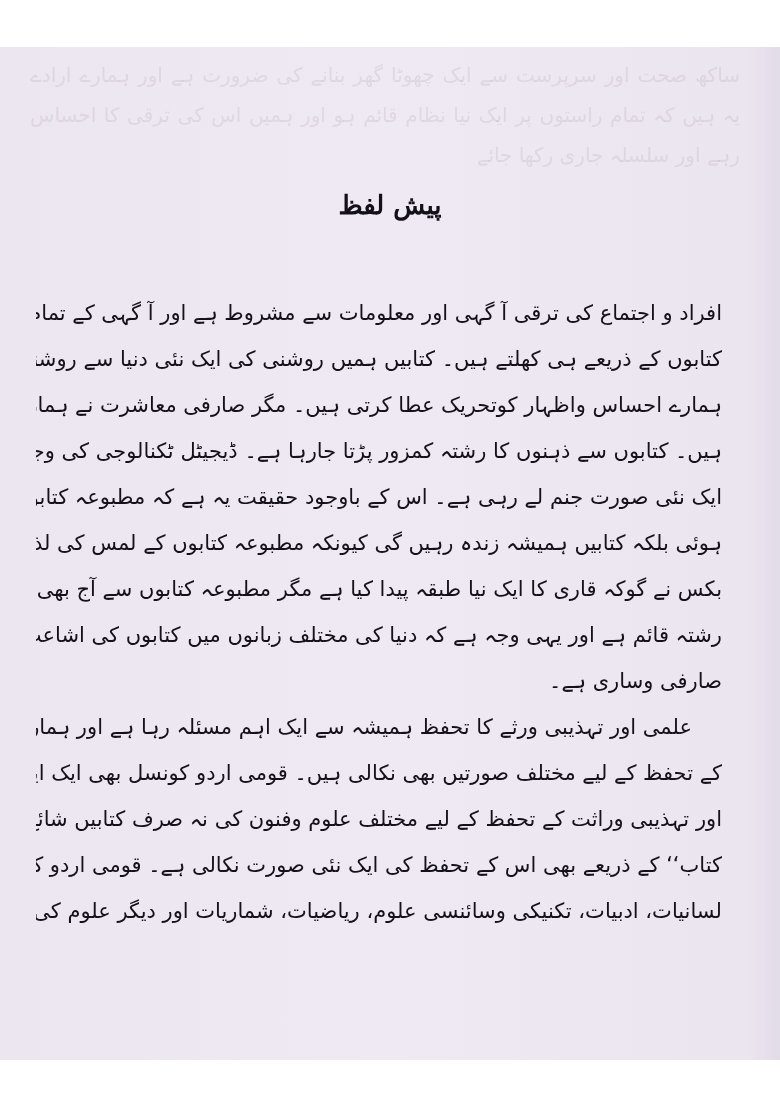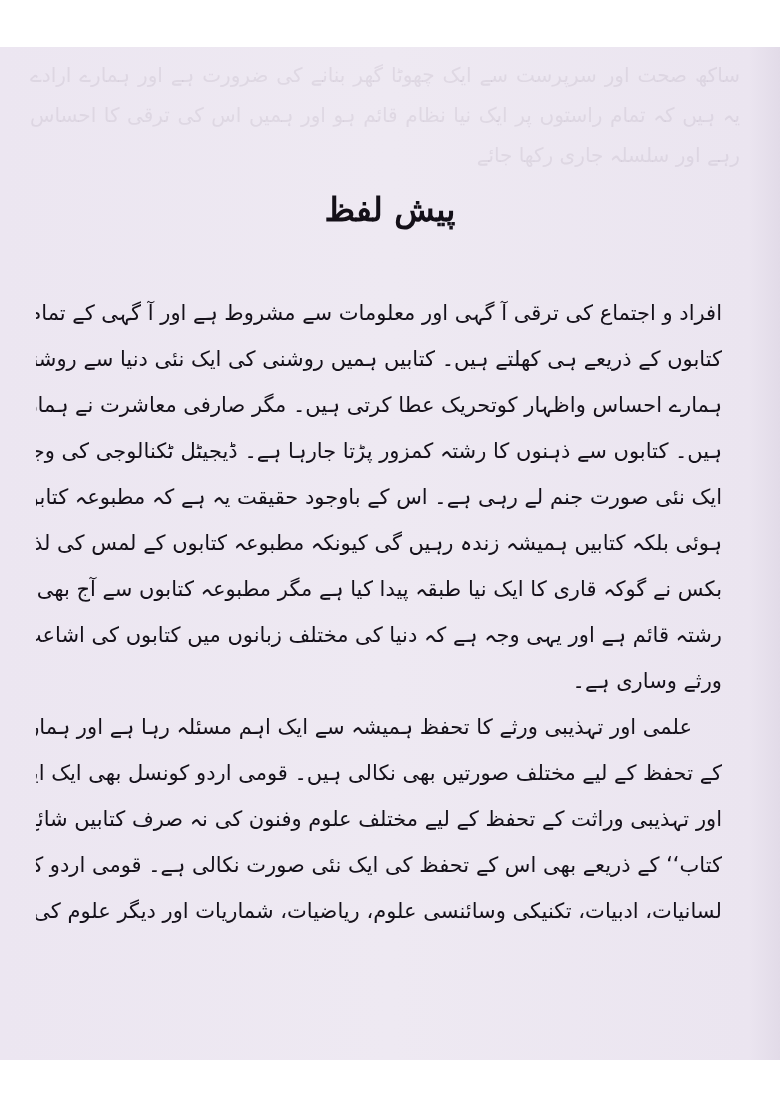--- a/index.html
+++ b/index.html
@@ -35,21 +35,21 @@
       text-align: justify;
     }
     .title {
       position: absolute;
       top: 143px;
       left: 0;
       width: 780px;
       text-align: center;
       direction: rtl;
       font-family: "DejaVu Serif", serif;
-      font-size: 33px;
+      font-size: 26px;
       font-weight: bold;
       color: #141018;
       letter-spacing: 0;
     }
     .body-text {
       position: absolute;
       top: 243px;
       left: 36px;
       width: 686px;
       direction: rtl;
@@ -84,21 +84,21 @@
   <div class="body-text">
     <div class="paragraph">
       <div class="line">افراد و اجتماع کی ترقی آ گہی اور معلومات سے مشروط ہے اور آ گہی کے تمام دروازے</div>
       <div class="line">کتابوں کے ذریعے ہی کھلتے ہیں۔ کتابیں ہمیں روشنی کی ایک نئی دنیا سے روشناس کراتی ہیں اور</div>
       <div class="line">ہمارے احساس واظہار کوتحریک عطا کرتی ہیں۔ مگر صارفی معاشرت نے ہماری ترجیحات بدل دی</div>
       <div class="line">ہیں۔ کتابوں سے ذہنوں کا رشتہ کمزور پڑتا جارہا ہے۔ ڈیجیٹل ٹکنالوجی کی وجہ سے متبادل قرأت کی</div>
       <div class="line">ایک نئی صورت جنم لے رہی ہے۔ اس کے باوجود حقیقت یہ ہے کہ مطبوعہ کتابوں کی معنویت کم نہیں</div>
       <div class="line">ہوئی بلکہ کتابیں ہمیشہ زندہ رہیں گی کیونکہ مطبوعہ کتابوں کے لمس کی لذت ہی کچھ اور ہوتی ہے۔ ای</div>
       <div class="line">بکس نے گوکہ قاری کا ایک نیا طبقہ پیدا کیا ہے مگر مطبوعہ کتابوں سے آج بھی دنیا کی بڑی آبادی کا</div>
       <div class="line">رشتہ قائم ہے اور یہی وجہ ہے کہ دنیا کی مختلف زبانوں میں کتابوں کی اشاعت کا سلسلہ حسب سابق</div>
-      <div class="line last">ورثے وساری ہے۔</div>
+      <div class="line last">صارفی وساری ہے۔</div>
     </div>
     <div class="paragraph">
       <div class="line indent">علمی اور تہذیبی ورثے کا تحفظ ہمیشہ سے ایک اہم مسئلہ رہا ہے اور ہمارے ارباب نظر نے اس</div>
       <div class="line">کے تحفظ کے لیے مختلف صورتیں بھی نکالی ہیں۔ قومی اردو کونسل بھی ایک ایسا ادارہ ہے جس نے علمی</div>
       <div class="line">اور تہذیبی وراثت کے تحفظ کے لیے مختلف علوم وفنون کی نہ صرف کتابیں شائع کی ہیں بلکہ ’’ای</div>
       <div class="line">کتاب‘‘ کے ذریعے بھی اس کے تحفظ کی ایک نئی صورت نکالی ہے۔ قومی اردو کونسل نے جہاں</div>
       <div class="line">لسانیات، ادبیات، تکنیکی وسائنسی علوم، ریاضیات، شماریات اور دیگر علوم کی فرہنگ واصطلاحات، کلاسیکی</div>
     </div>
   </div>
 

